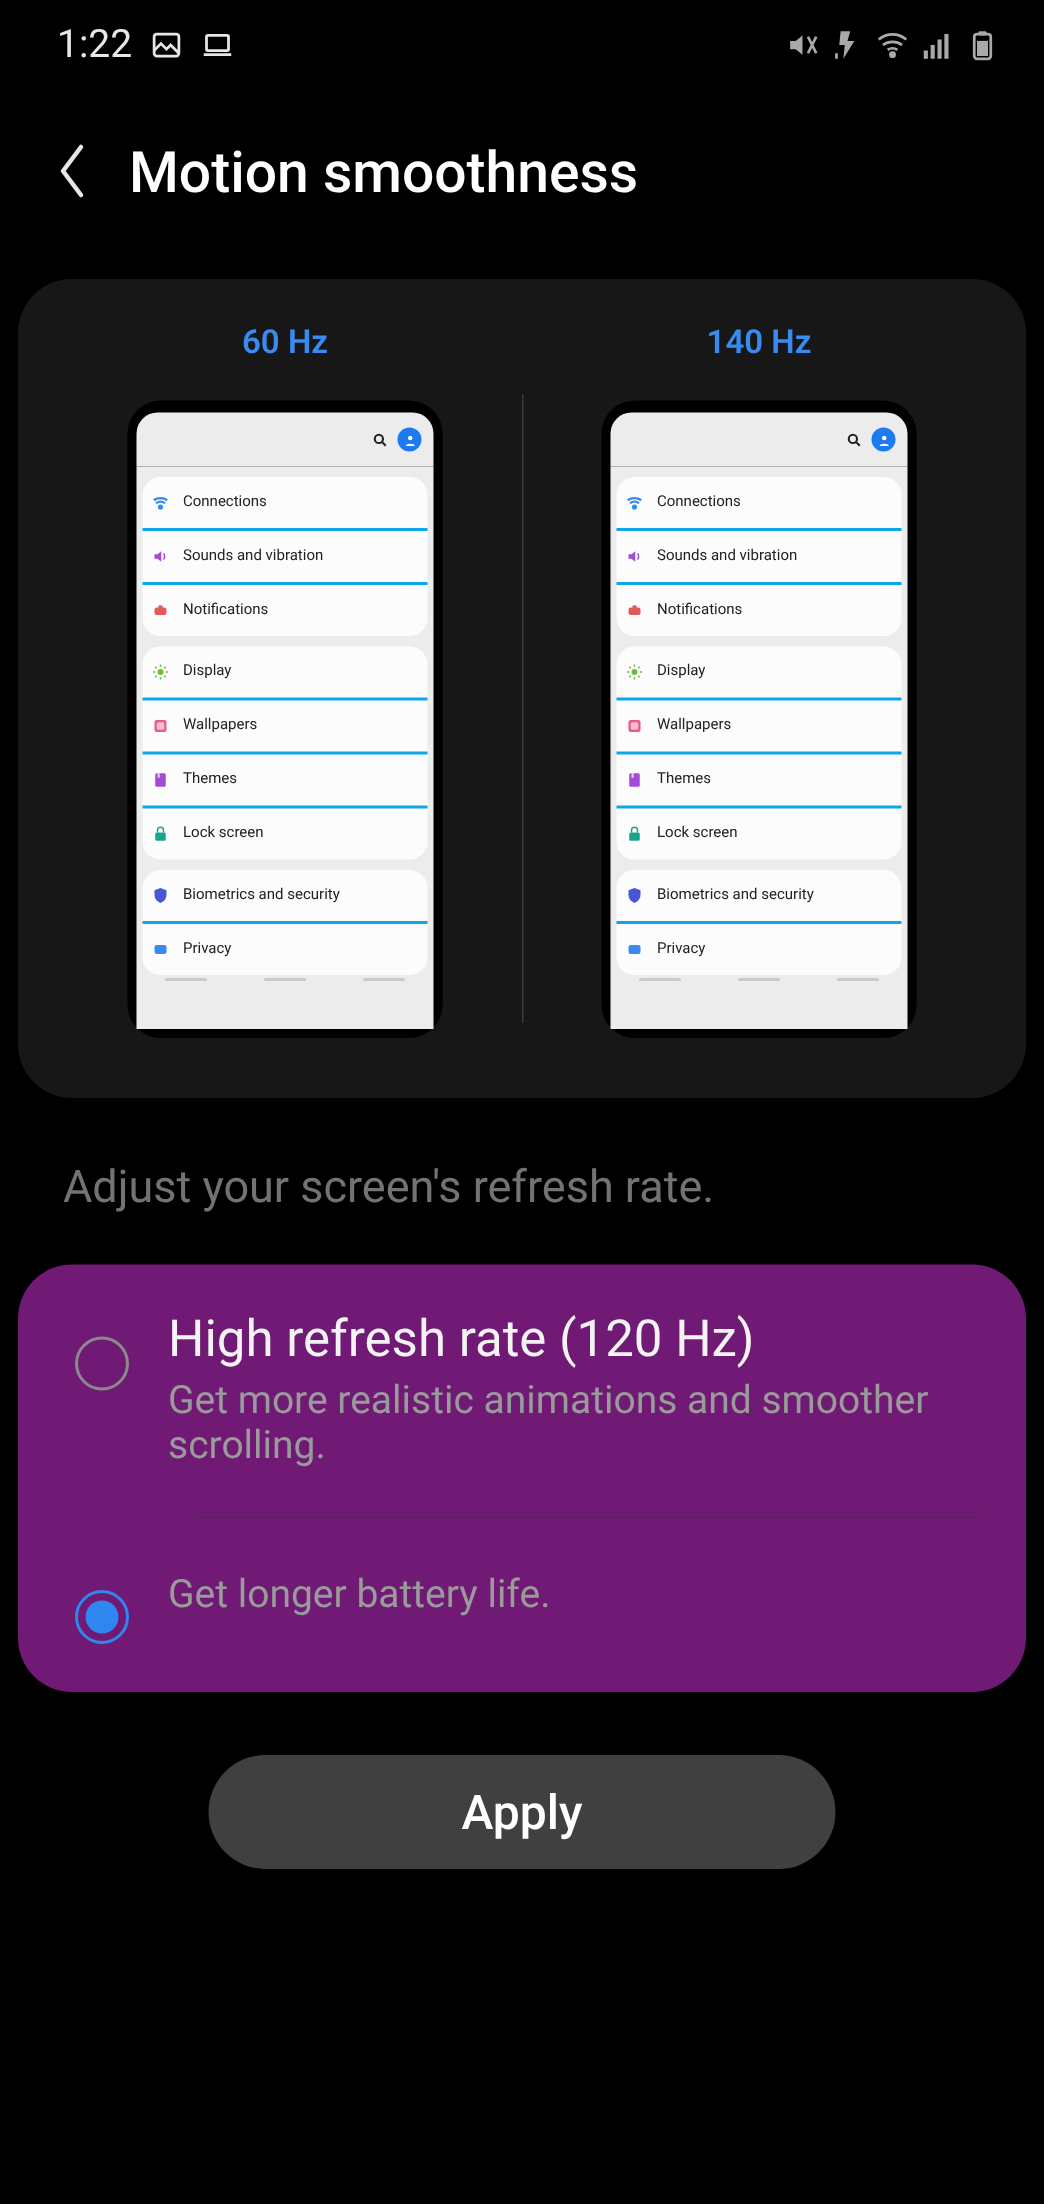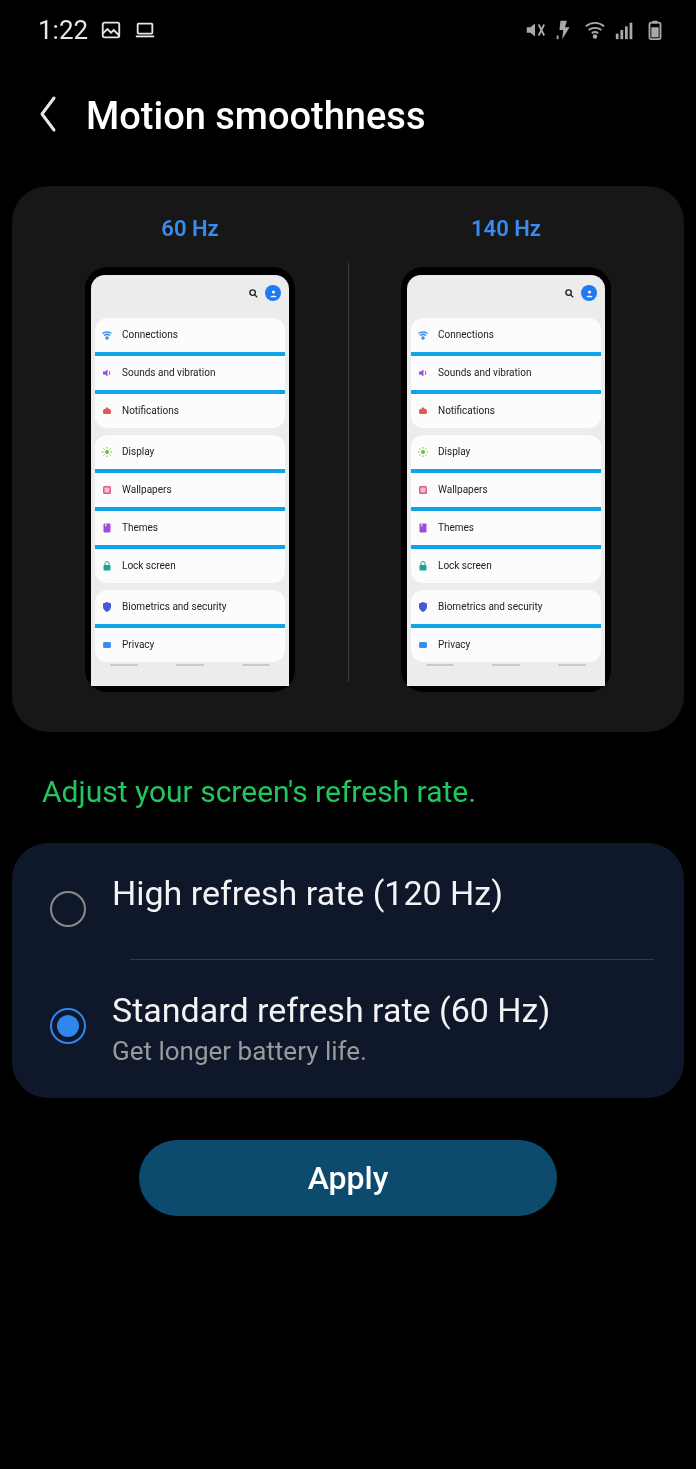--- a/index.html
+++ b/index.html
@@ -26,41 +26,41 @@
 
   
   .phone { width: 210px; height: 425px; background: #000; border-radius: 22px; padding: 8px 6px 6px 6px; }
   .phone .topbar { background: #ececec; border-radius: 14px 14px 0 0; height: 36px; display: flex; align-items: center; justify-content: flex-end; padding-right: 8px; gap: 6px; }
   .phone .topbar .search-ico svg { width: 11px; height: 11px; }
   .phone .topbar .user-ico { width: 16px; height: 16px; border-radius: 50%; background: #1e7af0; display: flex; align-items: center; justify-content: center; }
   .phone .topbar .user-ico svg { width: 9px; height: 9px; }
   .phone .list { background: #ececec; height: calc(100% - 36px); overflow: hidden; }
   .phone .group { background: #fcfcfc; margin: 7px 4px 0 4px; border-radius: 12px; }
   .phone .row { display: flex; align-items: center; gap: 9px; padding: 11px 6px; font-size: 10px; color: #222; line-height: 1; }
-  .phone .row + .row { border-top: 4px solid #0ea5e9; }
+  .phone .row + .row { border-top: 2px solid #0ea5e9; }
   .phone .row .ic { width: 12px; height: 12px; display: flex; align-items: center; justify-content: center; flex: 0 0 12px; }
   .phone .nav { display: flex; justify-content: space-around; padding-top: 2px; }
   .phone .nav div { width: 28px; height: 2px; background: #c9c9c9; border-radius: 2px; }
 
   
-  .description { padding: 42px 42px 0 42px; font-size: 30px; color: #22c55e; }
-
-  
-  .options-card { margin: 34px 12px 0 12px; background: #0f172a; border-radius: 36px; padding: 0 0; }
+  .description { padding: 42px 42px 0 42px; font-size: 30px; color: #737373; }
+
+  
+  .options-card { margin: 34px 12px 0 12px; background: #701a75; border-radius: 36px; padding: 0 0; }
   .option { display: flex; align-items: flex-start; gap: 26px; padding: 30px 28px 32px 38px; }
   .option-sep { height: 1px; background: #3a3a3a; margin: 0 30px 0 118px; }
   .radio { width: 36px; height: 36px; border: 2px solid #8a8a8a; border-radius: 50%; margin-top: 18px; flex: 0 0 36px; position: relative; }
   .radio.selected { border-color: #2f86ef; }
   .radio.selected::after { content: ""; position: absolute; inset: 5px; border-radius: 50%; background: #2f86ef; }
   .option-title { font-size: 34px; font-weight: 400; color: #f3f3f3; }
   .option-sub { font-size: 26px; color: #9a9a9a; margin-top: 6px; }
 
   
   .apply-row { display: flex; justify-content: center; margin-top: 42px; }
-  .apply-btn { width: 418px; height: 76px; background: #0c4a6e; border-radius: 44px; display: flex; align-items: center; justify-content: center; font-size: 32px; font-weight: 500; color: #fff; }
+  .apply-btn { width: 418px; height: 76px; background: #404040; border-radius: 44px; display: flex; align-items: center; justify-content: center; font-size: 32px; font-weight: 500; color: #fff; }
 
 </style>
 </head>
 <body>
 
 <div class="status-bar">
   <div class="status-left">
     <span>1:22</span>
     <span class="status-ico">
       <svg viewBox="0 0 24 24" fill="none" stroke="#e7e7e7" stroke-width="2">
@@ -355,27 +355,27 @@
   </div>
 </div>
 
 <div class="description">Adjust your screen's refresh rate.</div>
 
 <div class="options-card" id="options-card">
     <div class="option">
       <div class="radio "></div>
       <div>
         <div class="option-title">High refresh rate (120 Hz)</div>
+        <div class="option-sub">Get more realistic animations and smoother scrolling.</div>
       </div>
     </div>
     <div class="option-sep"></div>
     <div class="option">
       <div class="radio selected"></div>
       <div>
-        <div class="option-title">Standard refresh rate (60 Hz)</div>
         <div class="option-sub">Get longer battery life.</div>
       </div>
     </div>
   </div>
 
 <div class="apply-row">
   <div class="apply-btn">Apply</div>
 </div>
 
 </body></html>

